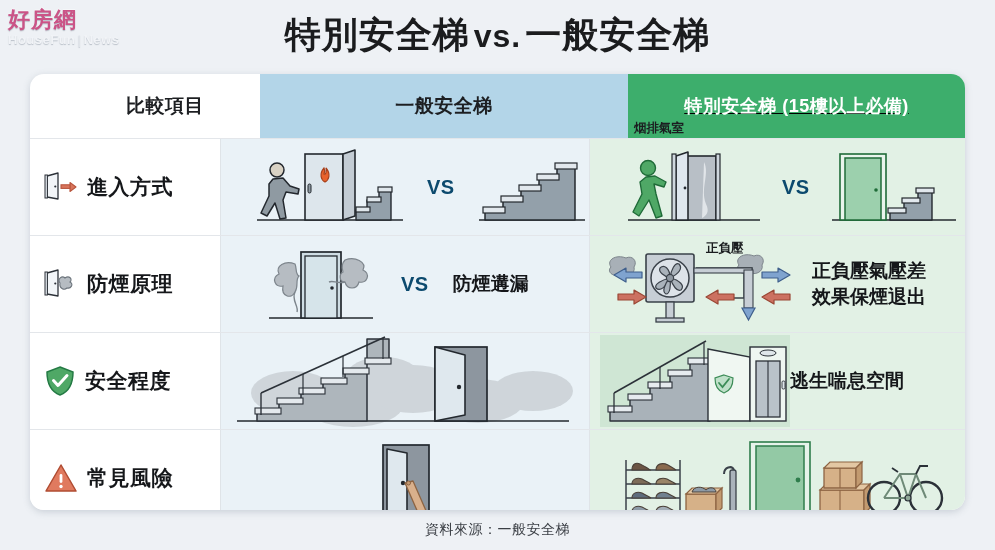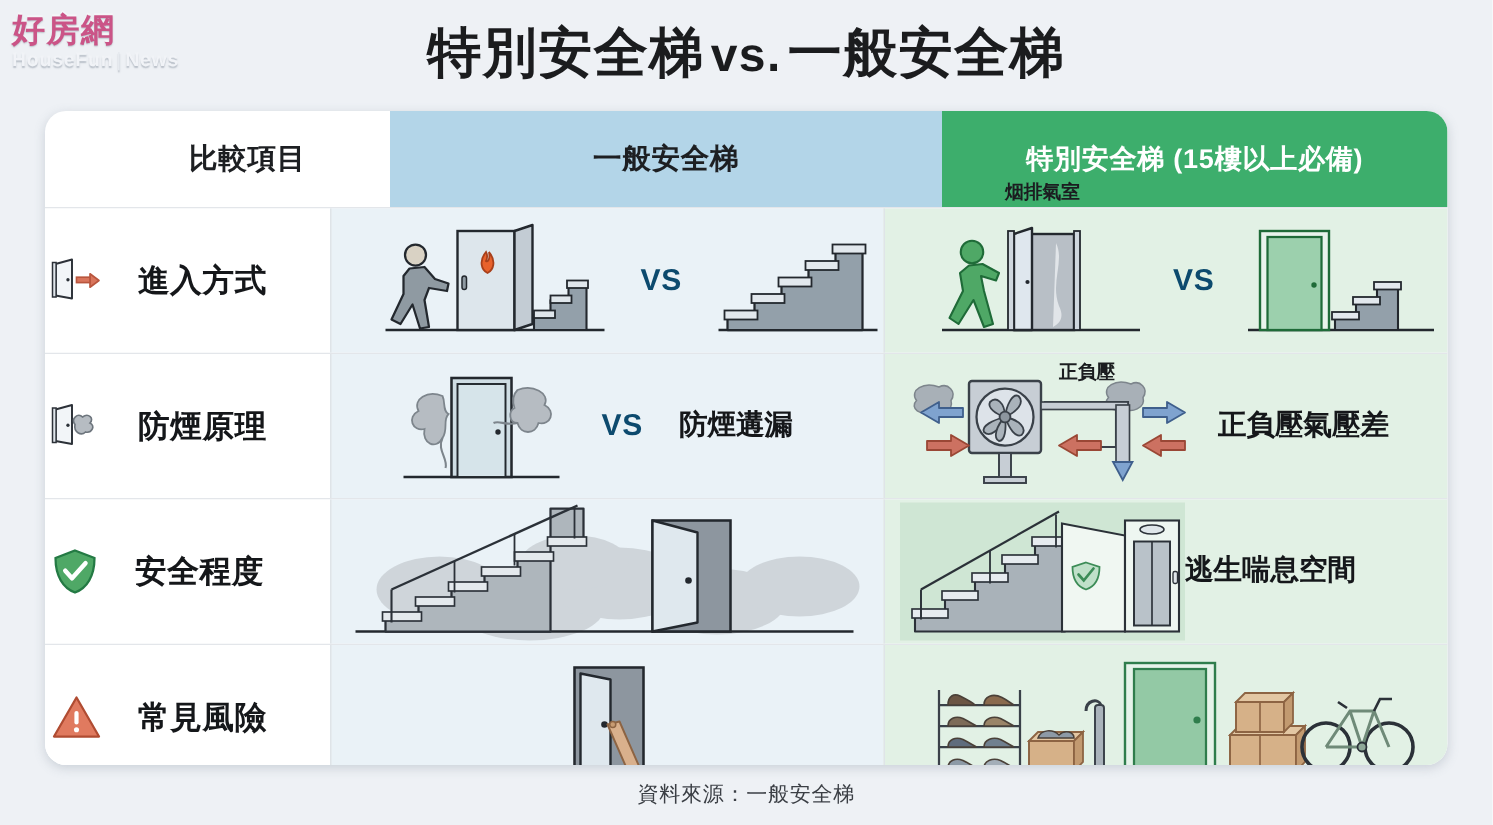--- a/index.html
+++ b/index.html
@@ -45,37 +45,37 @@
   .grid{display:flex;flex-direction:column;height:100%;}
   .row{display:flex;flex:0 0 auto;}
   .c-label{width:190px;flex:0 0 190px;background:#ffffff;position:relative;}
   .c-mid{width:368px;flex:0 0 368px;background:#eaf2f7;position:relative;}
   .c-right{flex:1 1 auto;background:#e2f1e5;position:relative;}
 
   
   #header-row{height:64px;margin-left:40px;}
   #header-row .c-label{background:#ffffff;}
   #header-row .c-mid{background:#b3d5e8;}
-  #header-row .c-right{background:#3dae6c;}
+  #header-row .c-right{background:#3dae6c;text-decoration:underline;}
   .head-txt{
     width:100%;height:100%;display:flex;align-items:center;justify-content:center;
     font-size:19px;font-weight:bold;color:#1d1f22;letter-spacing:.5px;white-space:nowrap;
   }
   #header-row .c-right .head-txt{color:#ffffff;font-size:18px;}
   #header-row .c-label .head-txt{font-size:19px;}
 
   
   .body-row{height:96px;border-top:1px solid #e3e6ea;}
   .body-row:first-of-type{border-top:none;}
   .row .c-mid, .row .c-right{border-left:1px solid #dfe4e8;}
   #header-row .c-mid,#header-row .c-right{border-left:none;}
 
   .lbl-cell{
     width:100%;height:100%;display:flex;align-items:center;
-    padding-left:4px;box-sizing:border-box;gap:24px;
+    padding-left:14px;box-sizing:border-box;gap:9px;
   }
   .lbl-txt{font-size:21px;font-weight:bold;color:#15171a;letter-spacing:.5px;white-space:nowrap;}
 
   .cell-inner{
     width:100%;height:100%;display:flex;align-items:center;
     box-sizing:border-box;position:relative;
   }
   .art-txt{
     font-size:19px;font-weight:bold;color:#15171a;white-space:nowrap;line-height:26px;
   }
@@ -170,21 +170,21 @@
             <rect x="60" y="26" width="22" height="6" fill="#e2e8ed" stroke="#23282e" stroke-width="1.2"></rect>
             <rect x="78" y="15" width="22" height="6" fill="#e2e8ed" stroke="#23282e" stroke-width="1.2"></rect>
           </svg>
         </span>
       </div>
     </div>
 
     <div class="c-right">
       <div class="cell-inner" style="padding-left:36px;gap:20px;">
         <span style="position:relative;">
-          <span class="mini-lbl" style="position:absolute;left:8px;top:-28px;margin-left:36px;">烟排氣室</span>
+          <span class="mini-lbl" style="position:absolute;left:8px;top:-28px;">烟排氣室</span>
           <svg width="136" height="78" viewBox="0 0 136 78">
             <line x1="2" y1="72" x2="134" y2="72" stroke="#23282e" stroke-width="1.6"></line>
 
             <circle cx="22" cy="20" r="7.5" fill="#4fa866" stroke="#1f6b38" stroke-width="1.4"></circle>
             <path d="M20,29 L29,28 L40,34 L38,39 L28,36 L30,46 L36,68 L30,70 L23,52 L13,68 L7,64 L16,46 L14,34 Z" fill="#4fa866" stroke="#1f6b38" stroke-width="1.4" stroke-linejoin="round"></path>
 
             <rect x="50" y="8" width="40" height="64" fill="#b8bfc6" stroke="#23282e" stroke-width="1.6"></rect>
             <path d="M78,14 C84,26 74,40 80,56 C84,64 80,68 76,70 L78,14Z" fill="#e6e9ec" opacity=".9"></path>
             <polygon points="50,8 62,4 62,72 50,72" fill="#dfe7ee" stroke="#23282e" stroke-width="1.6" stroke-linejoin="round"></polygon>
             <circle cx="59" cy="40" r="1.4" fill="#23282e"></circle>
@@ -276,20 +276,21 @@
             <polygon points="38,30 22,30 22,26 10,33 22,40 22,36 38,36" fill="#7fa3cf" stroke="#3f5f8c" stroke-width="1.2" stroke-linejoin="round"></polygon>
             <polygon points="158,30 174,30 174,26 186,33 174,40 174,36 158,36" fill="#7fa3cf" stroke="#3f5f8c" stroke-width="1.2" stroke-linejoin="round"></polygon>
 
             <polygon points="14,52 30,52 30,48 42,55 30,62 30,58 14,58" fill="#cc7161" stroke="#9a4735" stroke-width="1.2" stroke-linejoin="round"></polygon>
             <polygon points="130,52 114,52 114,48 102,55 114,62 114,58 130,58" fill="#cc7161" stroke="#9a4735" stroke-width="1.2" stroke-linejoin="round"></polygon>
             <polygon points="186,52 170,52 170,48 158,55 170,62 170,58 186,58" fill="#cc7161" stroke="#9a4735" stroke-width="1.2" stroke-linejoin="round"></polygon>
           </svg>
         </span>
         <span class="art-txt">
           <span style="display:block;">正負壓氣壓差</span>
+          <span style="display:block;">效果保煙退出</span>
         </span>
       </div>
     </div>
   </div>
 
   <div class="row body-row">
     <div class="c-label">
       <div class="lbl-cell">
         <span>
           <svg width="32" height="32" viewBox="0 0 32 32">

